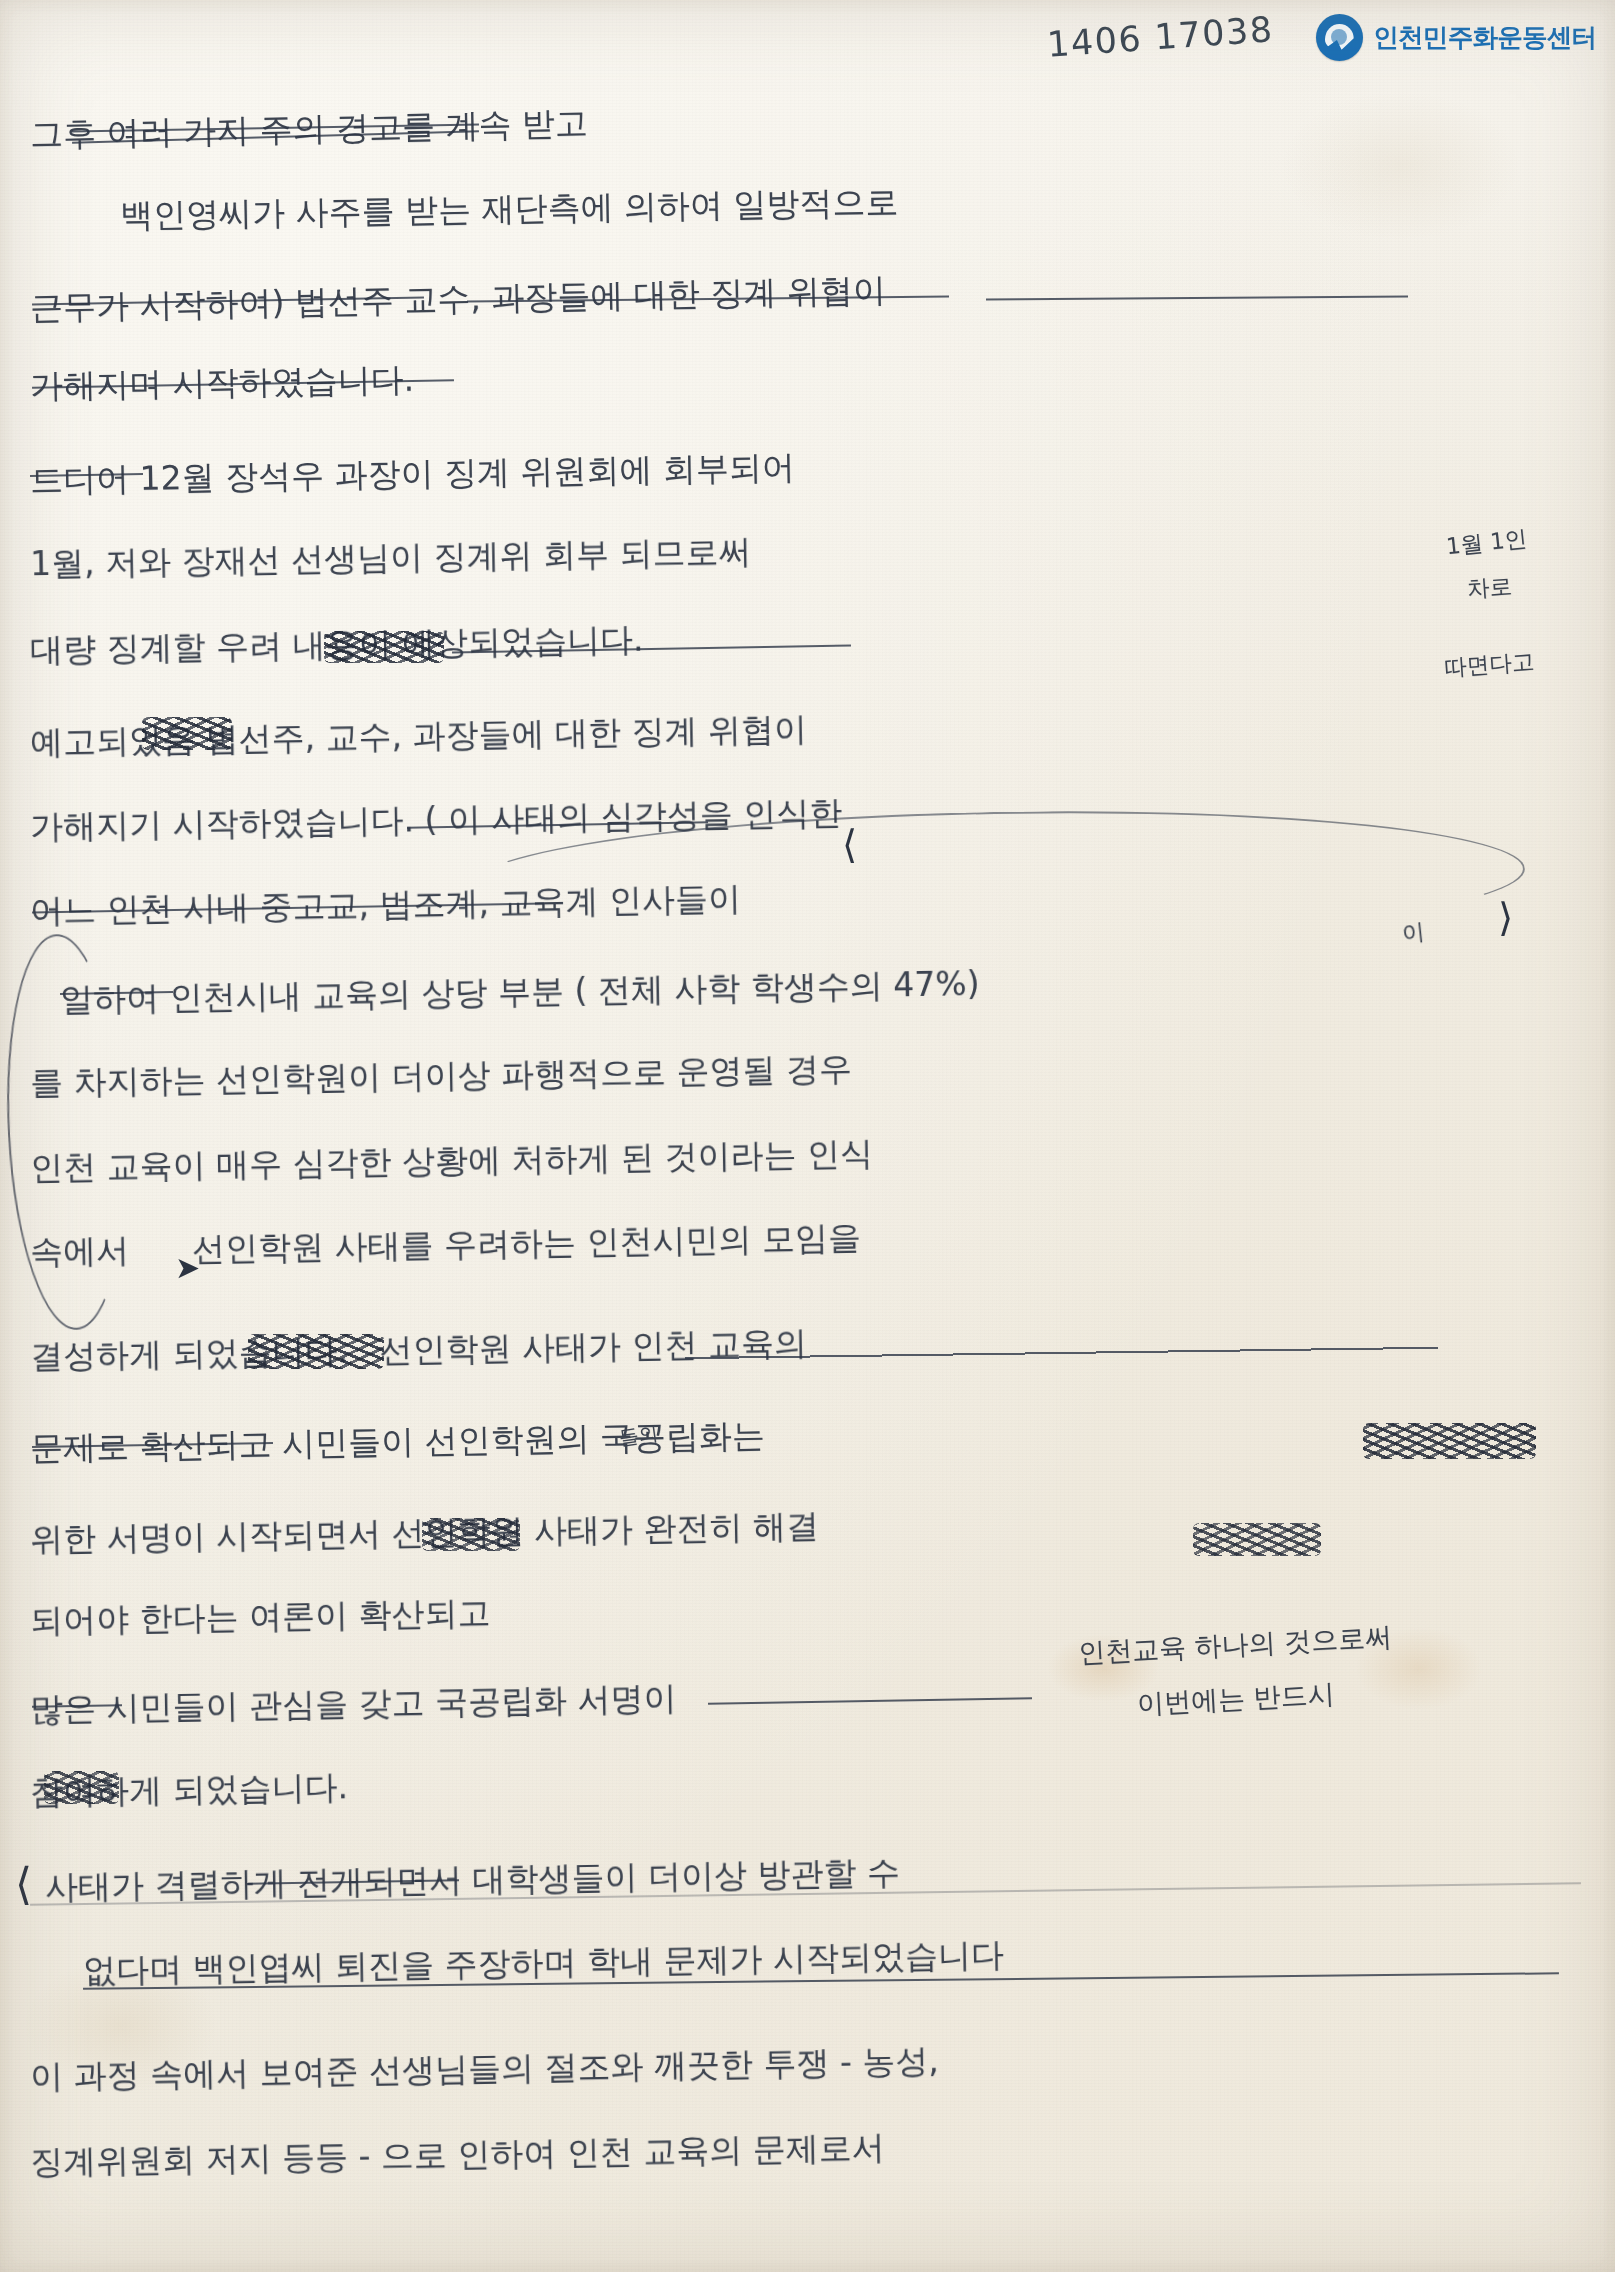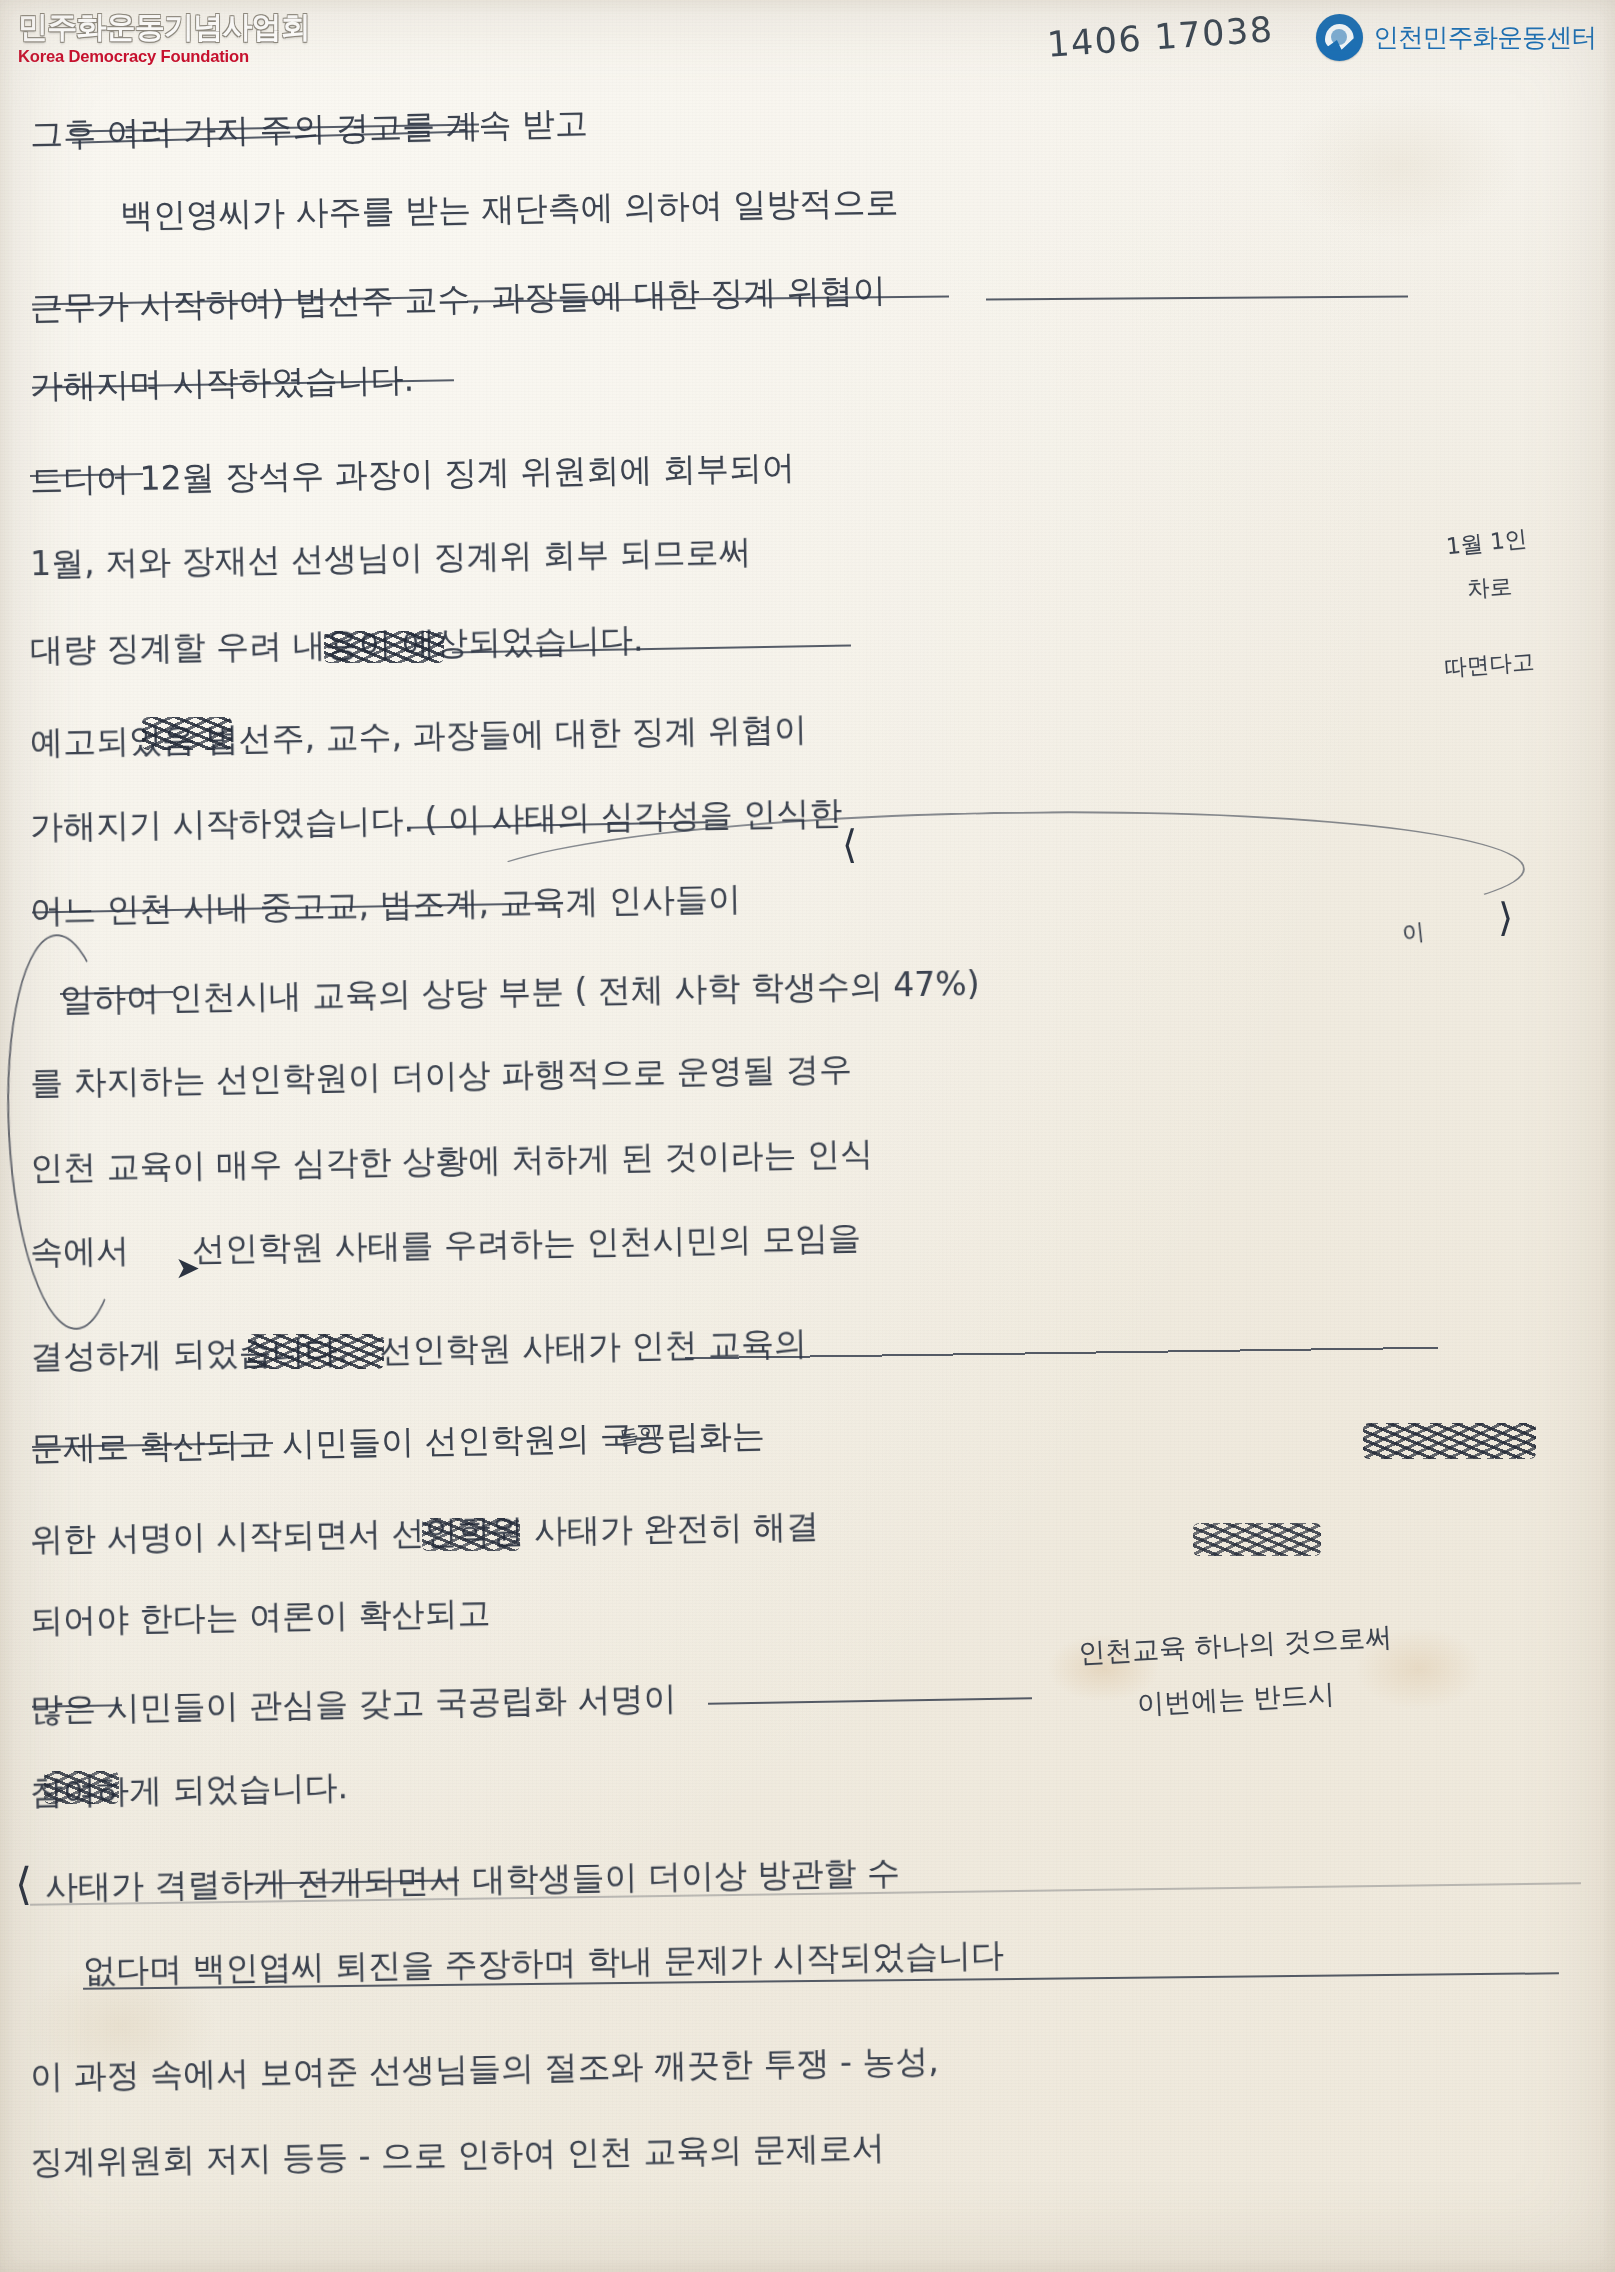--- a/index.html
+++ b/index.html
@@ -98,21 +98,21 @@
     content: "";
     position: absolute;
     left: 15px; top: 15px;
     width: 16.6px; height: 16.6px;
     border-radius: 50%;
     background: #1a6fb5;
     opacity: 0.55;
   }
   .wm-right .name {
     font-size: 25.6px;
-    font-weight: normal;
+    font-weight: bold;
     color: #1a6fb5;
     letter-spacing: -0.8px;
   }
 
   .doc-number {
     position: absolute;
     left: 1047px;
     top: 16.6px;
     font-family: "DejaVu Sans", sans-serif;
     font-size: 35px;
@@ -166,24 +166,20 @@
 
 <div class="page">
 
   <div class="grain"></div>
 
   <div class="stain" style="left:1047px;top:1634px;width:113px;height:68px;background:radial-gradient(ellipse,rgba(196,150,90,0.22),rgba(196,150,90,0) 70%);"></div>
   <div class="stain" style="left:1355px;top:1627px;width:128px;height:83px;background:radial-gradient(ellipse,rgba(196,150,90,0.18),rgba(196,150,90,0) 70%);"></div>
   <div class="stain" style="left:22.6px;top:1958px;width:196px;height:136px;background:radial-gradient(ellipse,rgba(180,150,100,0.13),rgba(180,150,100,0) 70%);"></div>
   <div class="stain" style="left:1280px;top:90px;width:241px;height:151px;background:radial-gradient(ellipse,rgba(180,160,120,0.10),rgba(180,160,120,0) 70%);"></div>
 
-  <div class="wm-left">
-    <div class="kr">민주화운동기념사업회</div>
-    <div class="en">Korea Democracy Foundation</div>
-  </div>
 
   <div class="wm-right">
     <div class="logo"></div>
     <div class="name">인천민주화운동센터</div>
   </div>
 
   <div class="doc-number">1406 17038</div>
 
   <div class="hand">
 

